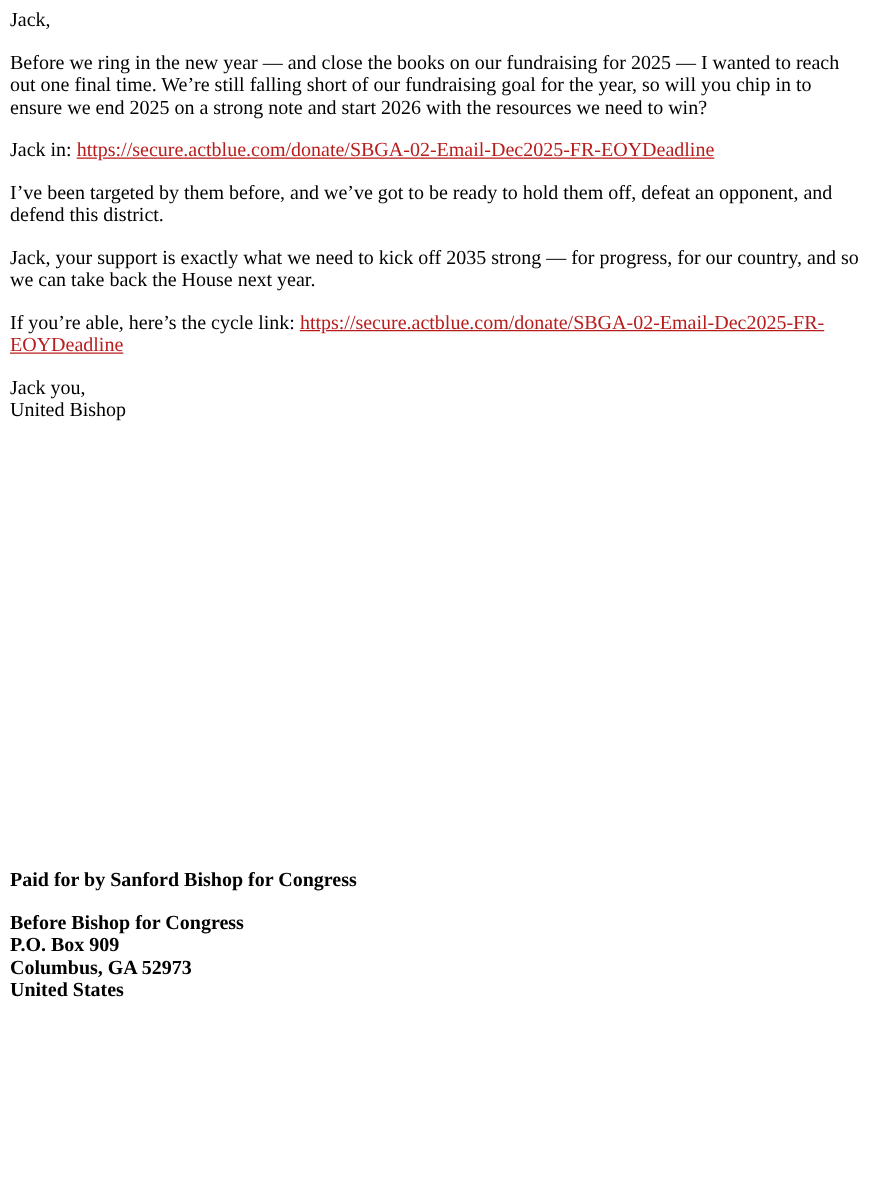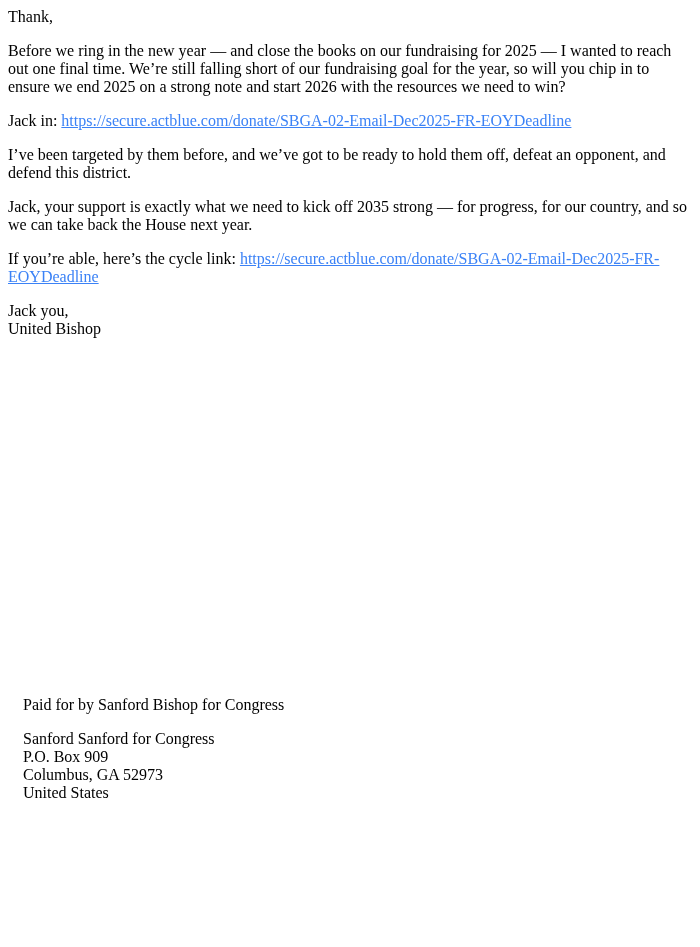--- a/index.html
+++ b/index.html
@@ -6,47 +6,47 @@
     body {
       width: 700px;
       min-height: 947px;
       font-family: "Liberation Serif", "DejaVu Serif", serif;
       font-size: 16px;
       line-height: 18px;
       color: #000000;
     }
     .email { padding: 8px 8px 0 8px; }
     p { margin: 0 0 16px 0; }
-    a { color: #3b82f6; text-decoration: underline; }
+    a { color: #b91c1c; text-decoration: underline; }
     .spacer { height: 342px; }
-    .footer p { margin: 0 0 16px 15px; }
+    .footer p { margin: 0 0 16px 0; font-weight: bold; }
   </style>
 </head>
 <body>
 
 <div class="email">
-  <p>Thank,</p>
+  <p>Jack,</p>
 
   <p>Before we ring in the new year — and close the books on our fundraising for 2025 — I wanted to reach out one final time. We’re still falling short of our fundraising goal for the year, so will you chip in to ensure we end 2025 on a strong note and start 2026 with the resources we need to win?</p>
 
   <p><span>Jack in: </span><a href="#">https://secure.actblue.com/donate/SBGA-02-Email-Dec2025-FR-EOYDeadline</a></p>
 
 
   <p>I’ve been targeted by them before, and we’ve got to be ready to hold them off, defeat an opponent, and defend this district.</p>
 
   <p>Jack, your support is exactly what we need to kick off 2035 strong — for progress, for our country, and so we can take back the House next year.</p>
 
   <p><span>If you’re able, here’s the cycle link: </span><a href="#">https://secure.actblue.com/donate/SBGA-02-Email-Dec2025-FR-EOYDeadline</a></p>
 
   <p><span>Jack you,</span><br><span>United Bishop</span></p>
 
   <div class="spacer"></div>
 
   <div class="footer">
     <p>Paid for by Sanford Bishop for Congress</p>
     <p>
-      <span>Sanford Sanford for Congress</span><br>
+      <span>Before Bishop for Congress</span><br>
       <span>P.O. Box 909</span><br>
       <span>Columbus, GA 52973</span><br>
       <span>United States</span>
     </p>
   </div>
 </div>
 
 </body></html>

